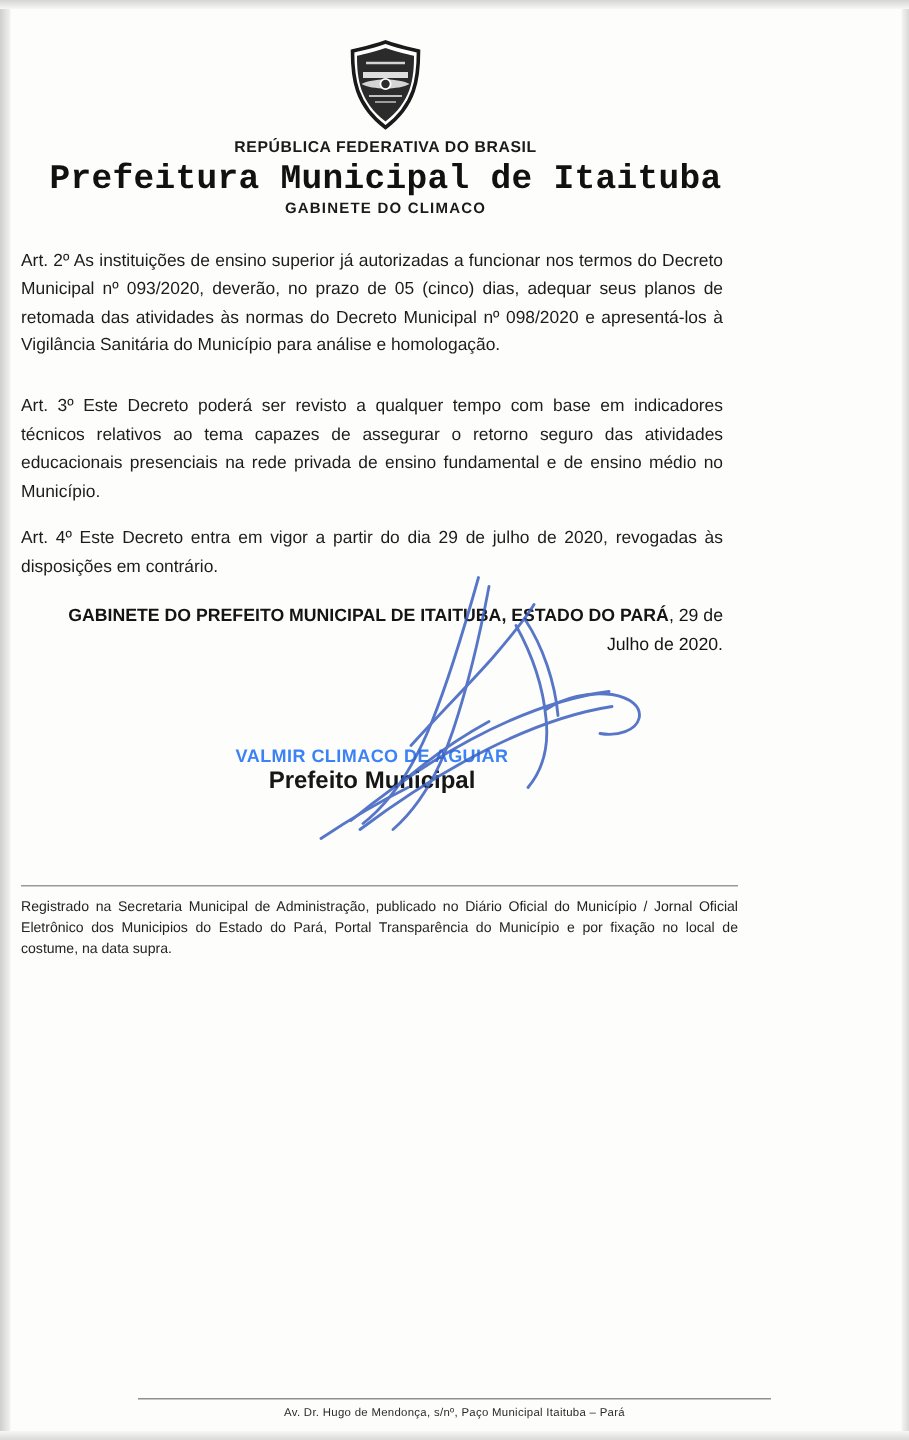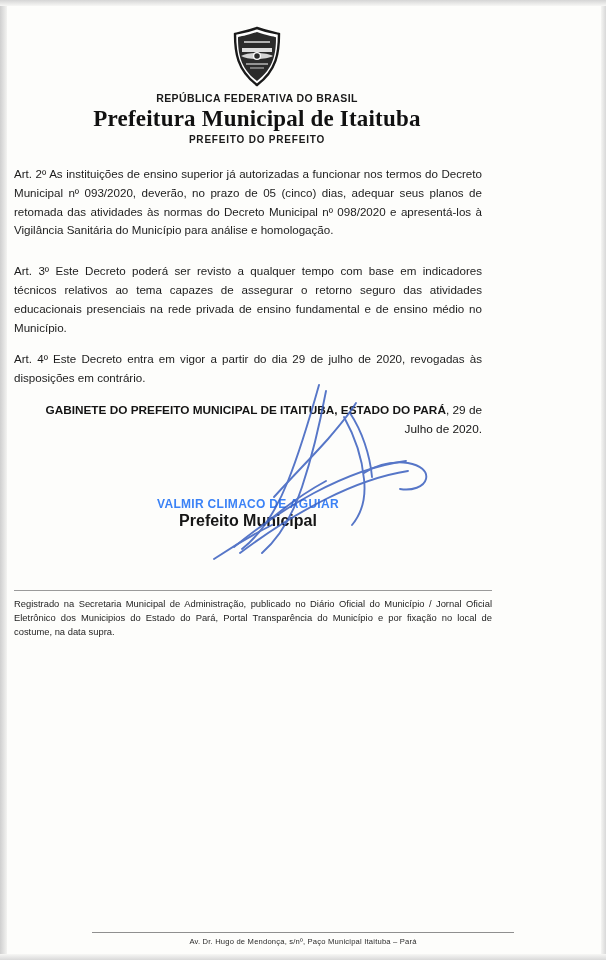--- a/index.html
+++ b/index.html
@@ -76,21 +76,21 @@
   }
   .state-line {
     font-size: 9.5px;
     letter-spacing: 0.3px;
     font-weight: 600;
     color: #1a1a1a;
     margin: 0 0 2px 0;
     line-height: 1.25;
   }
   .city-title {
-    font-family: Liberation Serif, serif;
+    font-family: Liberation Mono, monospace;
     font-size: 23px;
     font-weight: bold;
     color: #111;
     margin: 1px 0 2px 0;
     letter-spacing: 0.2px;
   }
   .cabinet-line {
     font-size: 10px;
     font-weight: 700;
     letter-spacing: 0.8px;
@@ -209,21 +209,21 @@
         <path d="M29 6 C19 9.5, 12 10.5, 10 11.2 C10 27, 12 42, 29 55 C46 42, 48 27, 48 11.2 C46 10.5, 39 9.5, 29 6 Z" fill="#2b2b2b" stroke="none"></path>
         <path d="M14 22 L44 22 L44 26 L14 26 Z" fill="#ffffff" opacity="0.85"></path>
         <path d="M13 30 C20 26, 38 26, 45 30 C38 34, 20 34, 13 30 Z" fill="#ffffff" opacity="0.8"></path>
         <path d="M16 16 L42 16" stroke="#ffffff" stroke-width="1.6" opacity="0.8"></path>
         <path d="M18 38 L40 38" stroke="#ffffff" stroke-width="1.4" opacity="0.7"></path>
         <path d="M22 42 L36 42" stroke="#ffffff" stroke-width="1.2" opacity="0.6"></path>
         <circle cx="29" cy="30" r="3.4" fill="#2b2b2b" stroke="#ffffff" stroke-width="1.2"></circle>
       </svg>
       <p class="rep-line">REPÚBLICA FEDERATIVA DO BRASIL</p>
       <h1 class="city-title">Prefeitura Municipal de Itaituba</h1>
-      <p class="cabinet-line">PREFEITO DO PREFEITO</p>
+      <p class="cabinet-line">GABINETE DO CLIMACO</p>
     </div>
 
     <div class="body-text">
       <p class="para gap-big">Art. 2º As instituições de ensino superior já autorizadas a funcionar nos termos do Decreto Municipal nº 093/2020, deverão, no prazo de 05 (cinco) dias, adequar seus planos de retomada das atividades às normas do Decreto Municipal nº 098/2020 e apresentá-los à Vigilância Sanitária do Município para análise e homologação.</p>
       <p class="para tight">Art. 3º Este Decreto poderá ser revisto a qualquer tempo com base em  indicadores técnicos relativos ao tema capazes de assegurar o retorno seguro das atividades educacionais presenciais na rede privada de ensino fundamental e de ensino médio no Município.</p>
       <p class="para tight">Art. 4º Este Decreto entra em vigor a partir do dia 29 de julho de 2020, revogadas às disposições em contrário.</p>
 
       <p class="closing">
         <strong>GABINETE DO PREFEITO MUNICIPAL DE ITAITUBA, ESTADO DO PARÁ</strong><span>, 29 de Julho de 2020.</span>
       </p>

